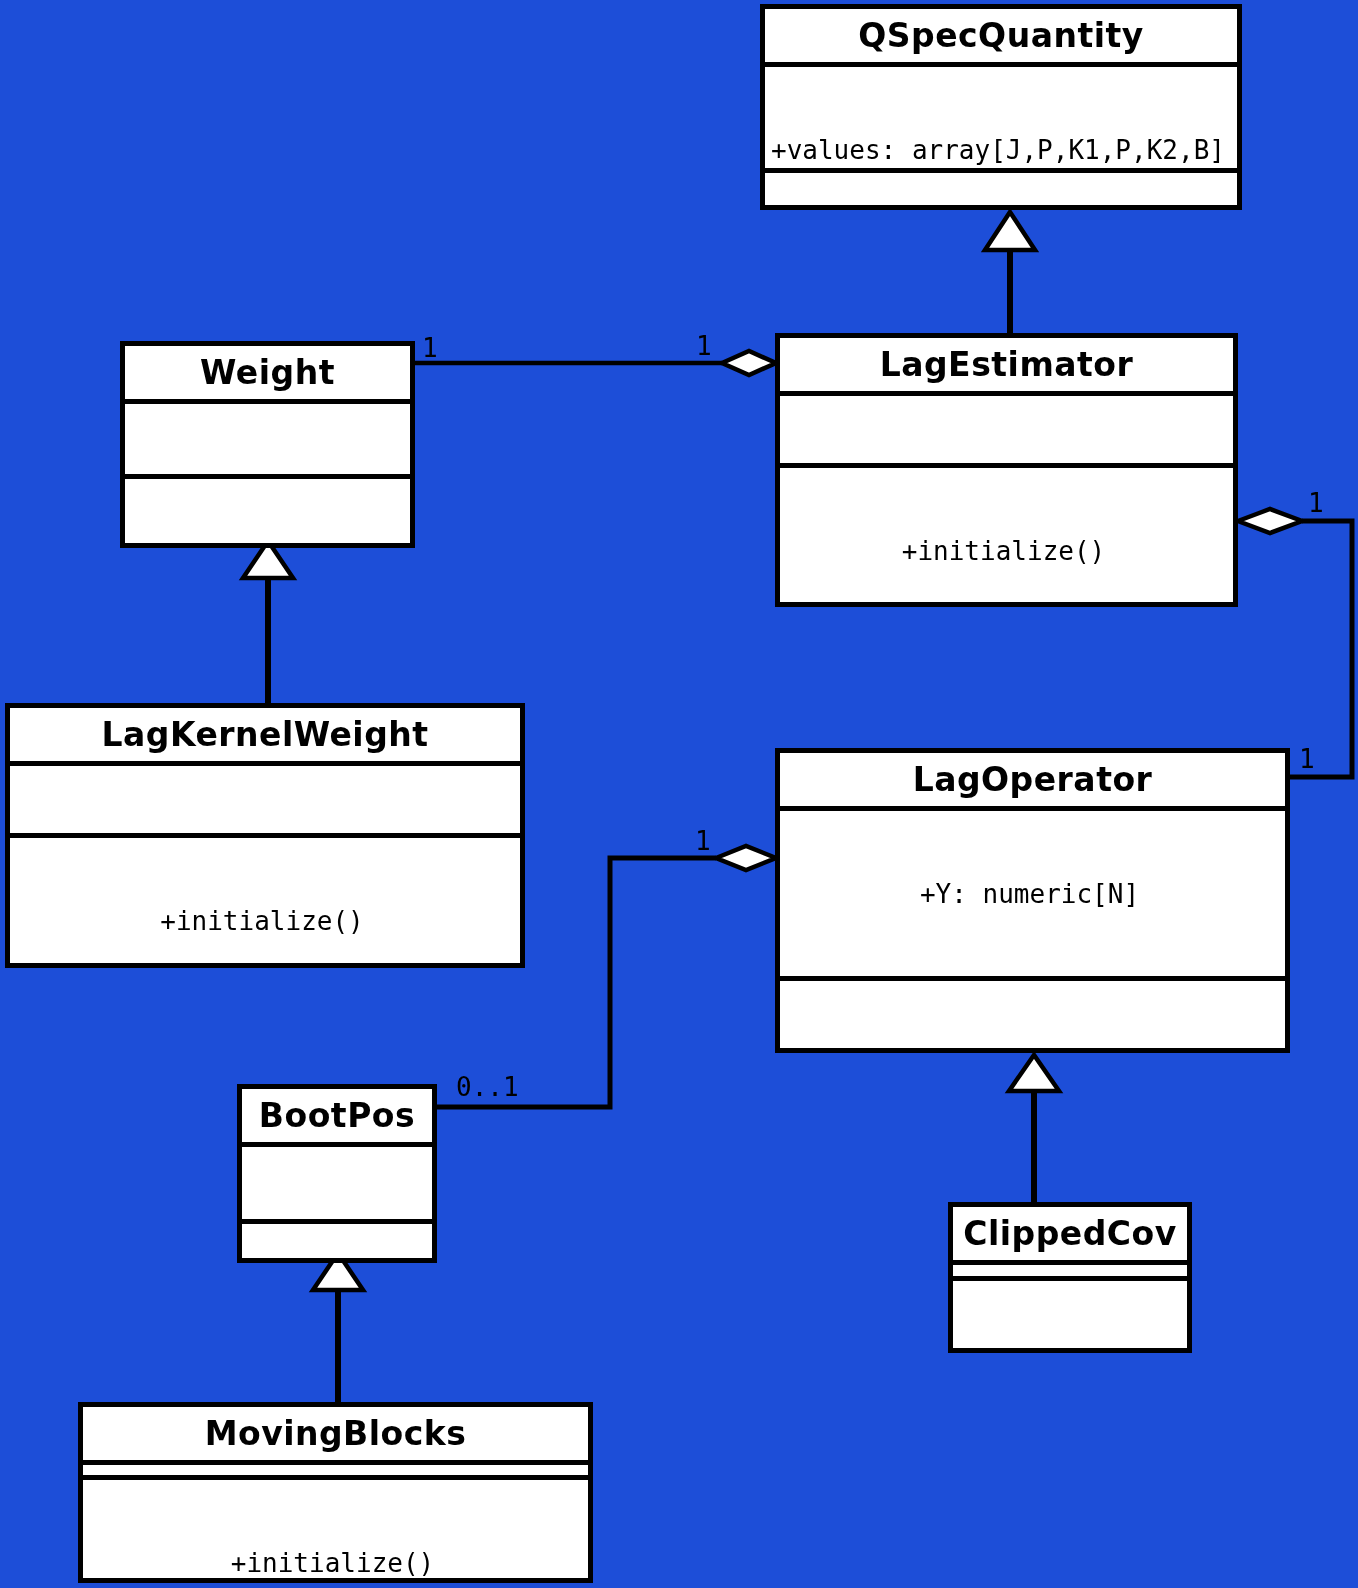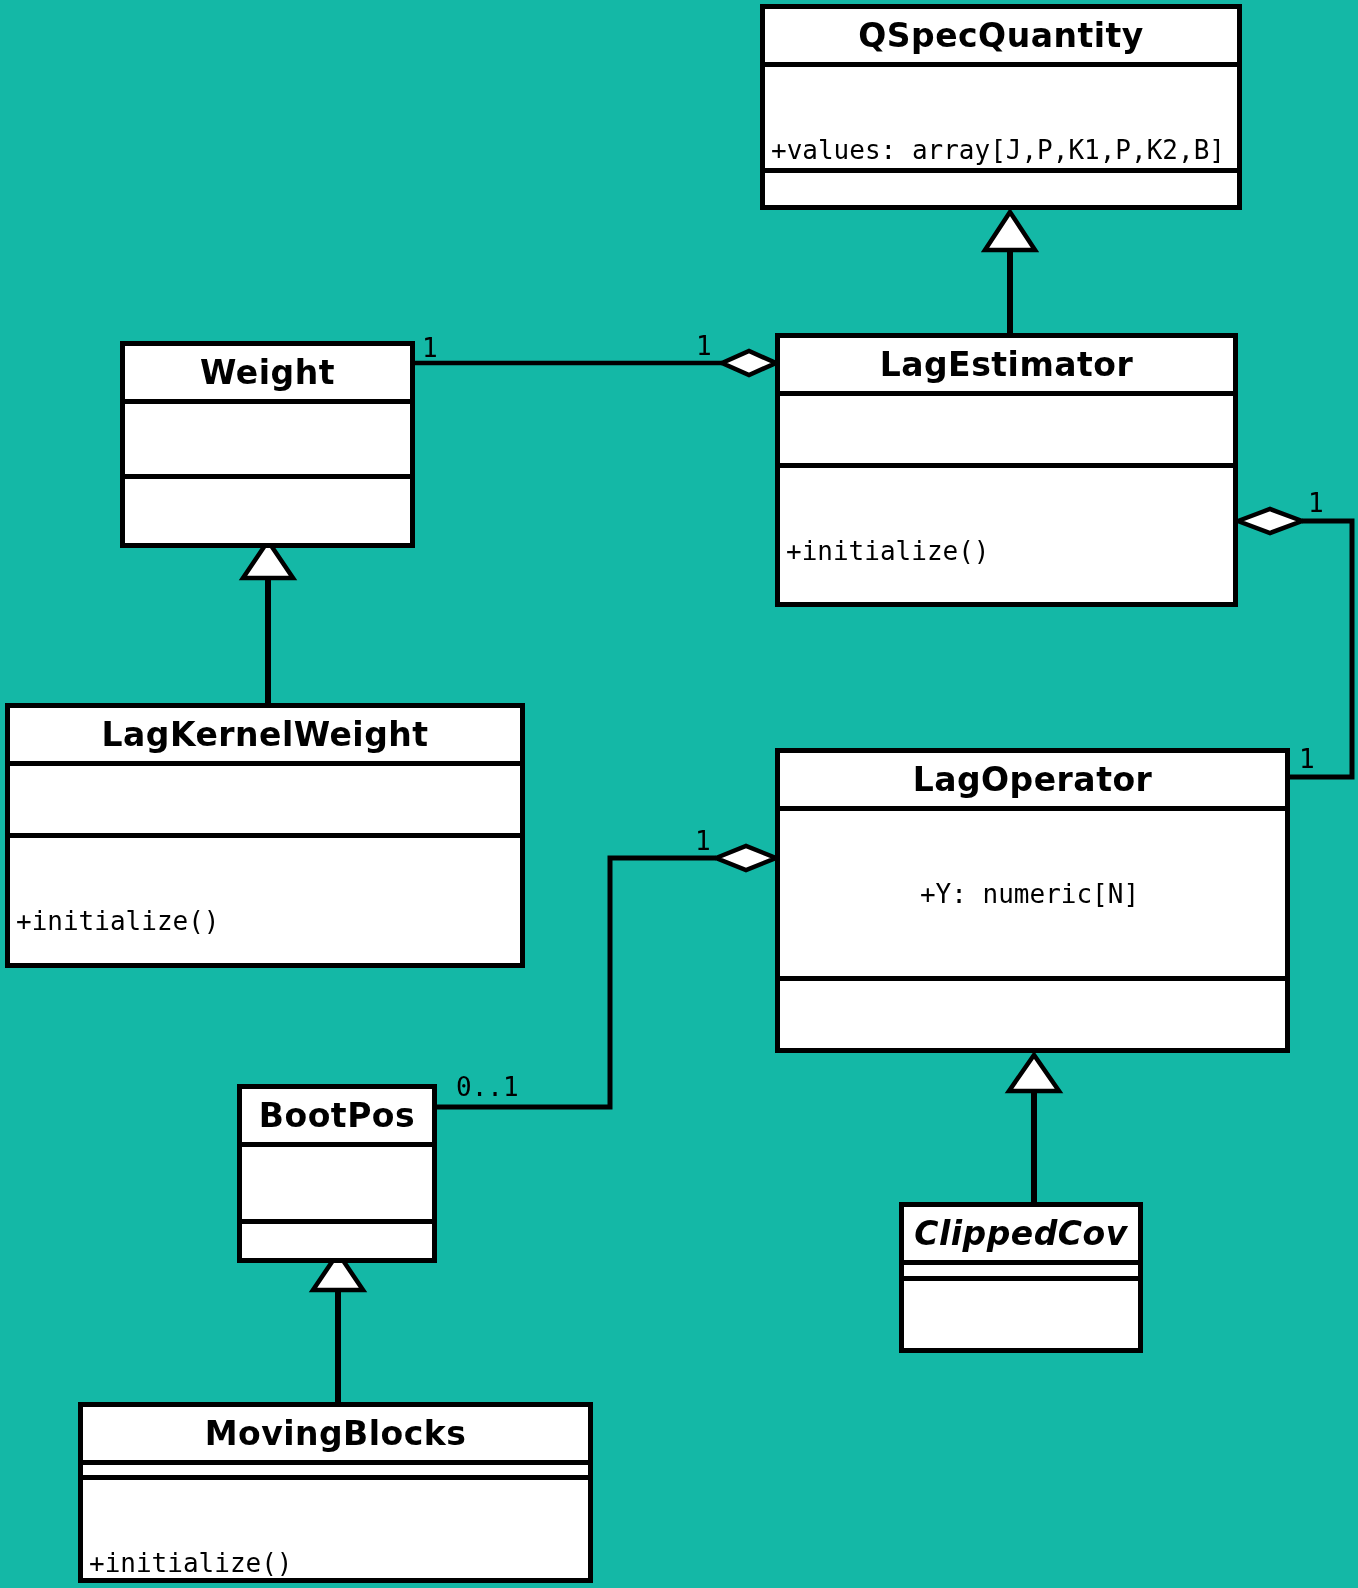--- a/index.html
+++ b/index.html
@@ -1,21 +1,21 @@
 <!DOCTYPE html>
 <html><head>
 <meta charset="utf-8">
 <style>
   * { margin:0; padding:0; box-sizing:border-box; }
   html,body { background:#ffffff; }
   .canvas {
     position:relative;
     width:1358px;
     height:1588px;
-    background:#14b8a6;
+    background:#1d4ed8;
     overflow:hidden;
     font-family:"DejaVu Sans Mono", "Liberation Mono", monospace;
     color:#000000;
   }
   svg.connectors {
     position:absolute; left:0; top:0; z-index:1;
   }
   .uml-class {
     position:absolute;
     background:#ffffff;
@@ -36,21 +36,21 @@
     overflow:hidden;
   }
   .uml-attrs, .uml-methods {
     border-top:5px solid #000000;
     padding:3px 12px 0 6px;
     font-size:26px;
     line-height:32px;
     white-space:pre;
     overflow:hidden;
   }
-  .uml-methods { flex:1; }
+  .uml-methods { flex:1;text-align:center; }
   .mult {
     position:absolute;
     z-index:3;
     font-size:26px;
     line-height:26px;
     font-family:"DejaVu Sans Mono", "Liberation Mono", monospace;
     color:#000000;
     white-space:pre;
   }
 </style>
@@ -154,21 +154,21 @@
     <div class="uml-title">BootPos</div>
     <div class="uml-attrs" style="height:77px;">
       <div>+l: numeric</div>
       
     </div>
     <div class="uml-methods">
       
     </div>
   </div>
 
-  <div class="uml-class" style="left:899px; top:1202px; width:244px; height:151px;font-style:italic;">
+  <div class="uml-class" style="left:948px; top:1202px; width:244px; height:151px;">
     <div class="uml-title">ClippedCov</div>
     <div class="uml-attrs" style="height:16px; padding:0;"></div>
     <div class="uml-methods">
       
       
     </div>
   </div>
 
   <div class="uml-class" style="left:78px; top:1402px; width:515px; height:181px;">
     <div class="uml-title">MovingBlocks</div>

